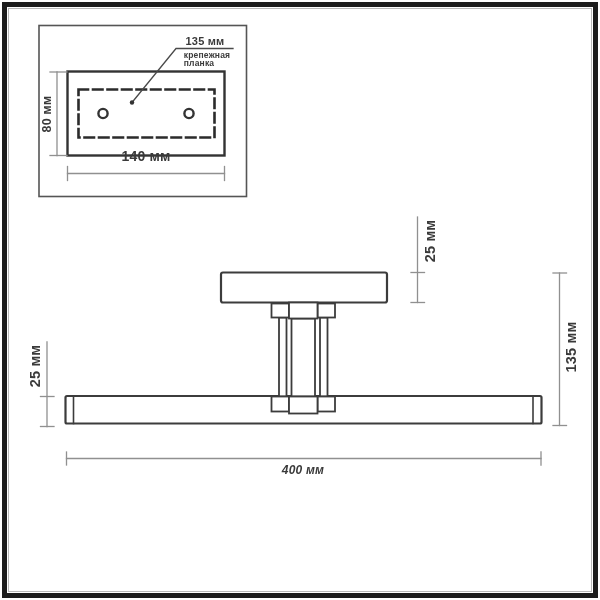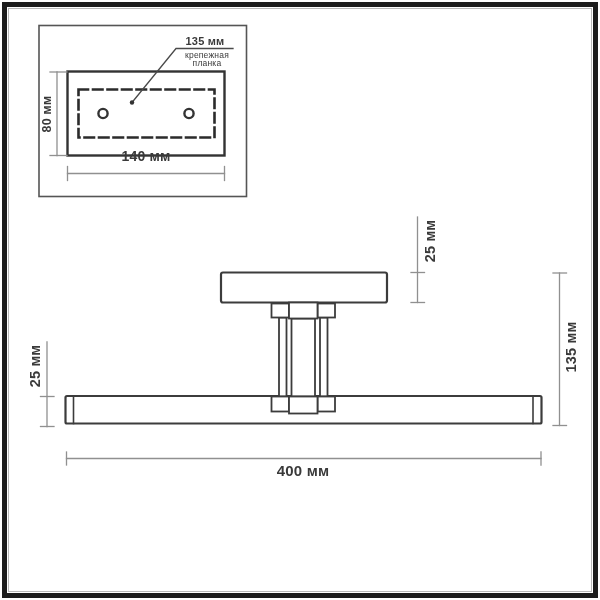--- a/index.html
+++ b/index.html
@@ -27,26 +27,25 @@
     font-weight:600;
     white-space:nowrap;
     transform:translate(-50%,-50%);
     letter-spacing:0.2px;
     line-height:1;
   }
   .dim-label.rot{ transform:translate(-50%,-50%) rotate(-90deg); }
   .plate-name{
     font-size:8.5px;
     line-height:8px;
-    text-align:center;
     white-space:pre-line;
-    font-weight:400;
+    font-weight:700;
   }
   .fs-main{font-size:14.5px;}
-  .fs-400{font-size:15px;}
+  .fs-400{font-size:12px;font-style:italic;}
   .fs-140{font-size:14px;}
   .fs-80{font-size:12.5px;}
   .fs-135i{font-size:11px;}
 </style>
 </head>
 <body>
 
 <div id="canvas">
 
   <svg id="linework" viewBox="0 0 600 600" fill="none" stroke-linecap="square">

